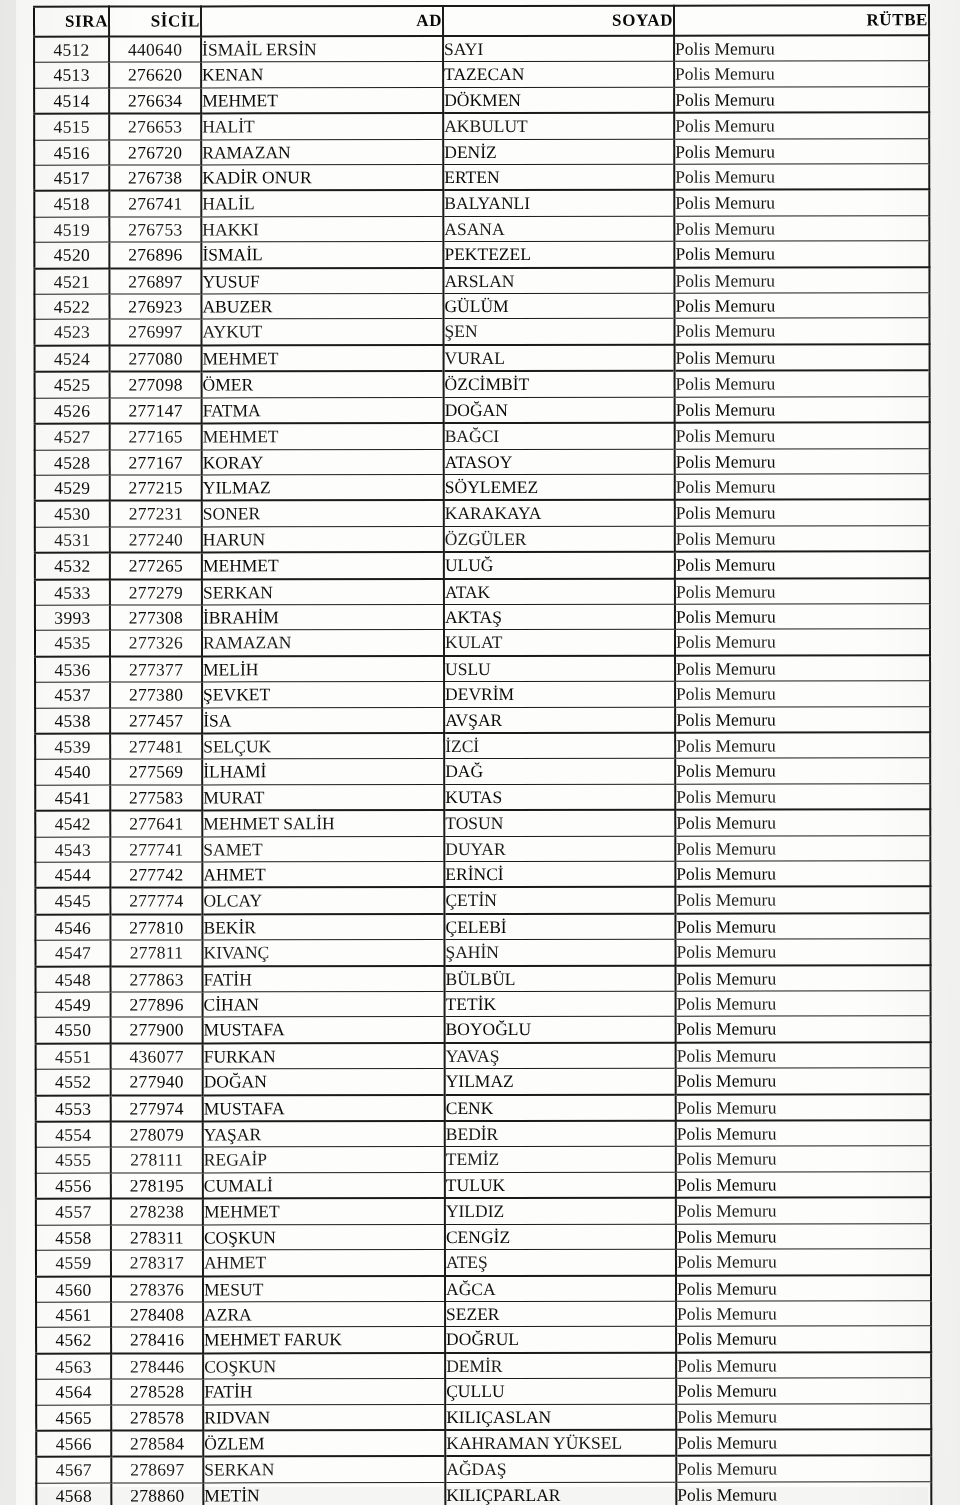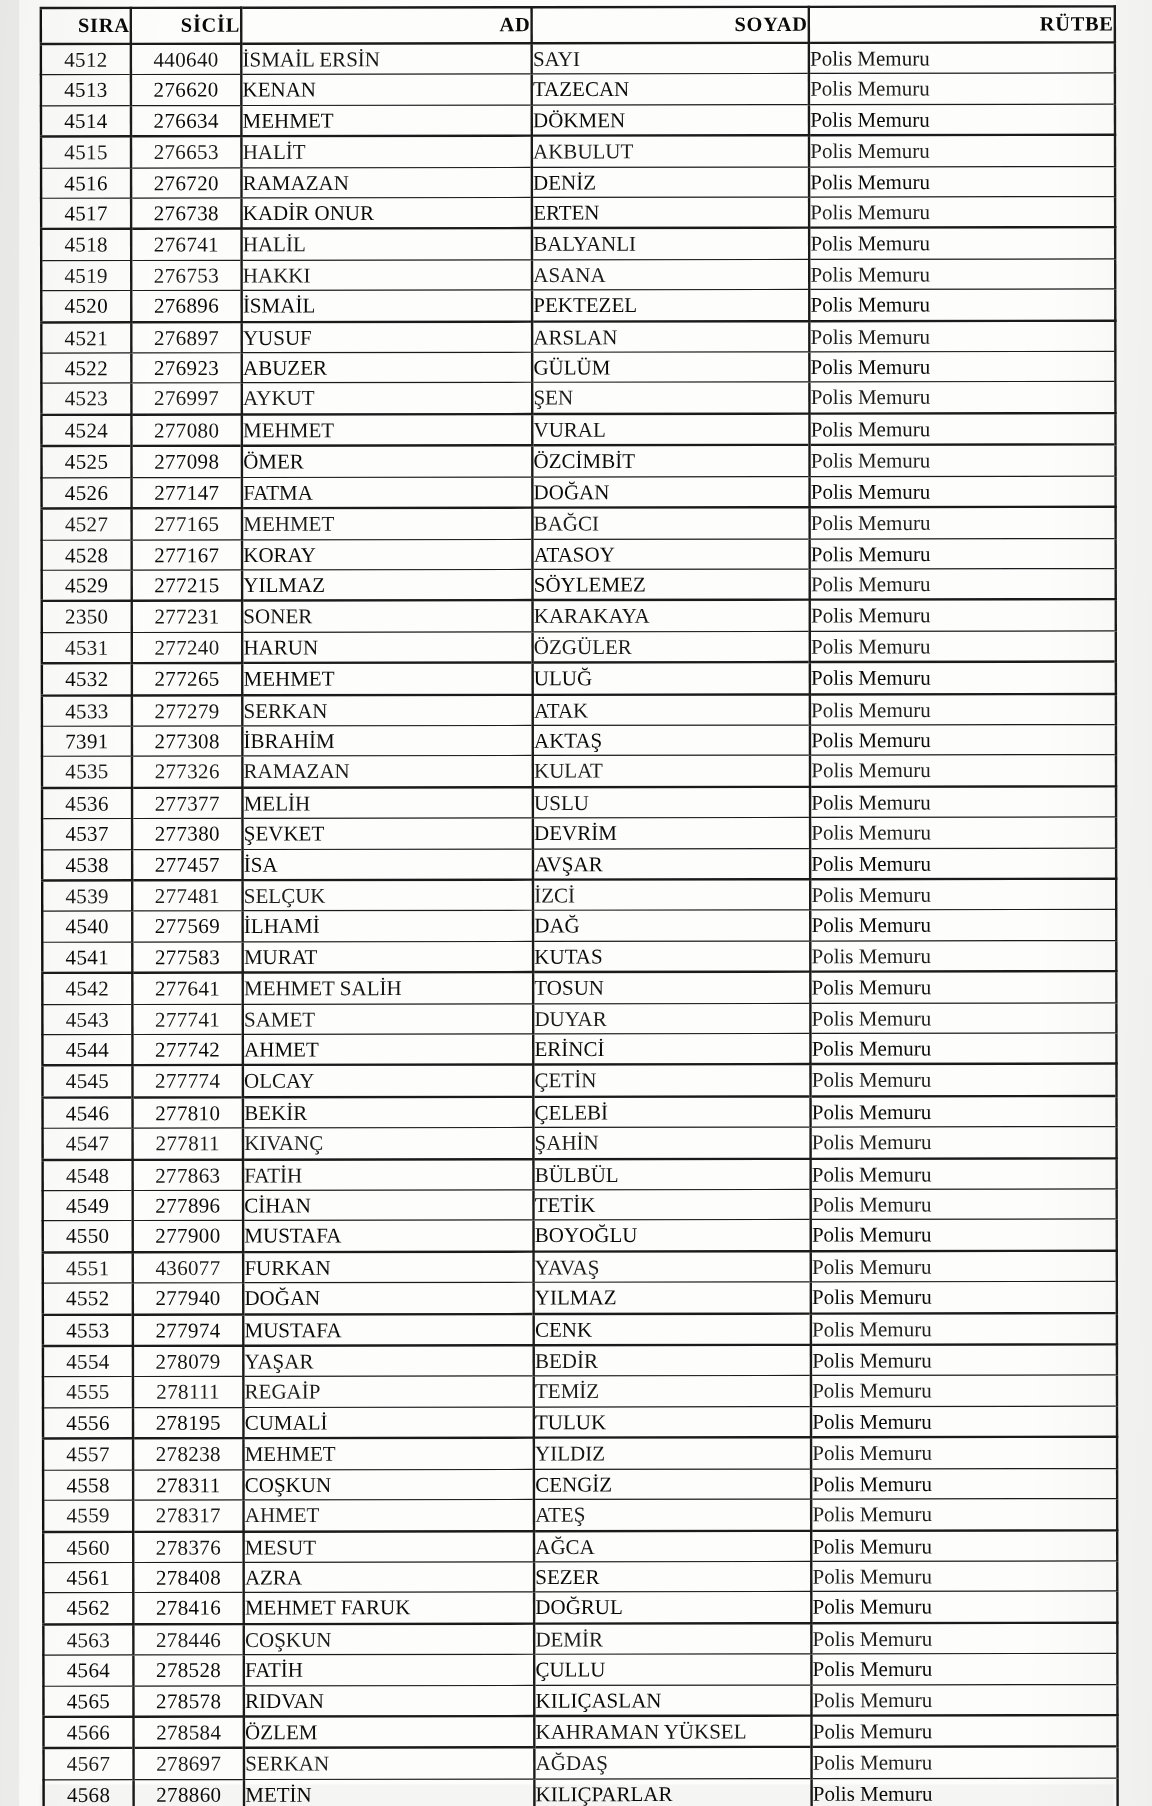--- a/index.html
+++ b/index.html
@@ -256,21 +256,21 @@
           <td class="cell-rutbe">Polis Memuru</td>
         </tr>
         <tr>
           <td class="cell-sira">4529</td>
           <td class="cell-sicil">277215</td>
           <td class="cell-ad">YILMAZ</td>
           <td class="cell-soyad">SÖYLEMEZ</td>
           <td class="cell-rutbe">Polis Memuru</td>
         </tr>
         <tr>
-          <td class="cell-sira">2350</td>
+          <td class="cell-sira">4530</td>
           <td class="cell-sicil">277231</td>
           <td class="cell-ad">SONER</td>
           <td class="cell-soyad">KARAKAYA</td>
           <td class="cell-rutbe">Polis Memuru</td>
         </tr>
         <tr>
           <td class="cell-sira">4531</td>
           <td class="cell-sicil">277240</td>
           <td class="cell-ad">HARUN</td>
           <td class="cell-soyad">ÖZGÜLER</td>
@@ -284,21 +284,21 @@
           <td class="cell-rutbe">Polis Memuru</td>
         </tr>
         <tr>
           <td class="cell-sira">4533</td>
           <td class="cell-sicil">277279</td>
           <td class="cell-ad">SERKAN</td>
           <td class="cell-soyad">ATAK</td>
           <td class="cell-rutbe">Polis Memuru</td>
         </tr>
         <tr>
-          <td class="cell-sira">7391</td>
+          <td class="cell-sira">3993</td>
           <td class="cell-sicil">277308</td>
           <td class="cell-ad">İBRAHİM</td>
           <td class="cell-soyad">AKTAŞ</td>
           <td class="cell-rutbe">Polis Memuru</td>
         </tr>
         <tr>
           <td class="cell-sira">4535</td>
           <td class="cell-sicil">277326</td>
           <td class="cell-ad">RAMAZAN</td>
           <td class="cell-soyad">KULAT</td>

